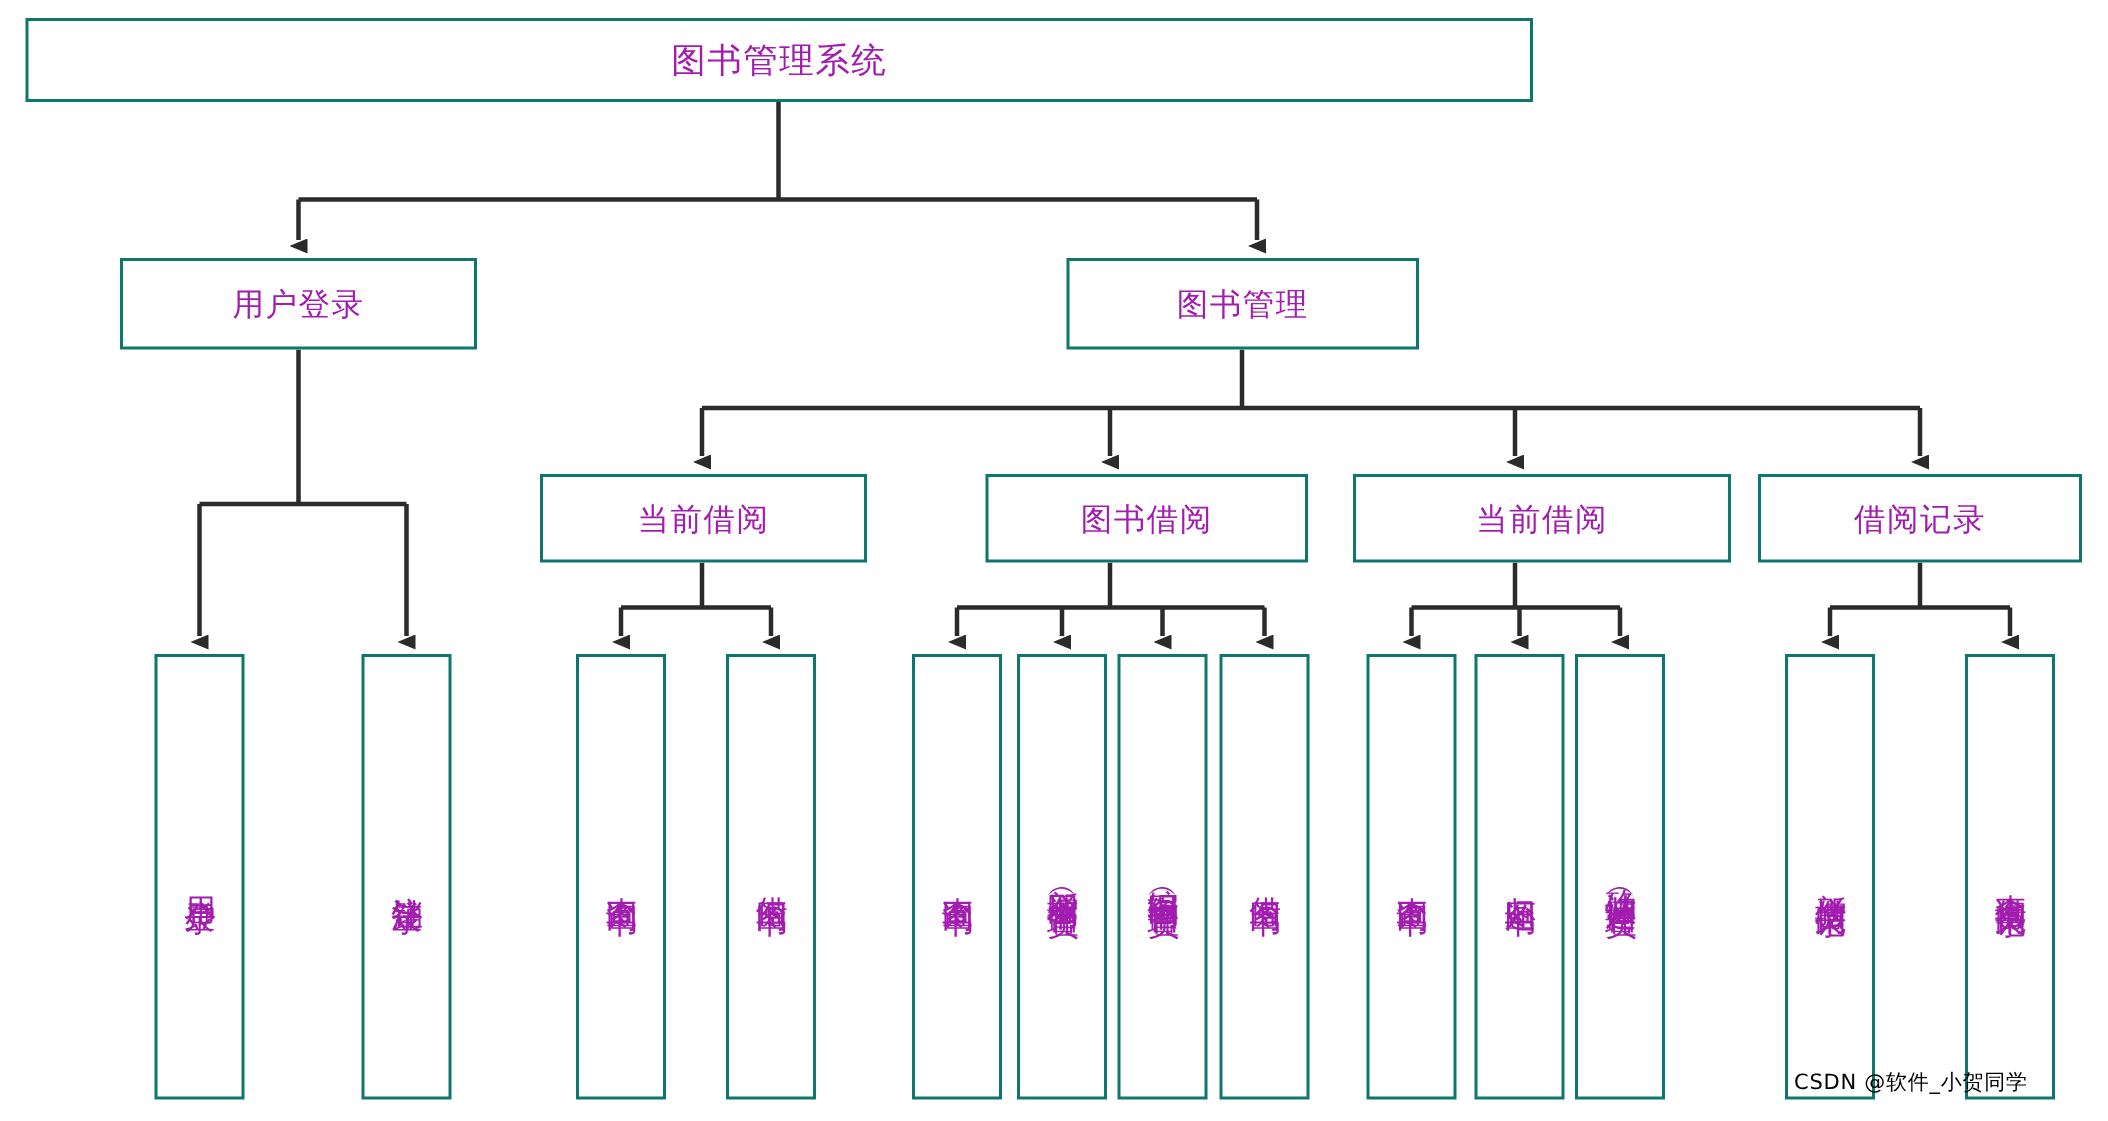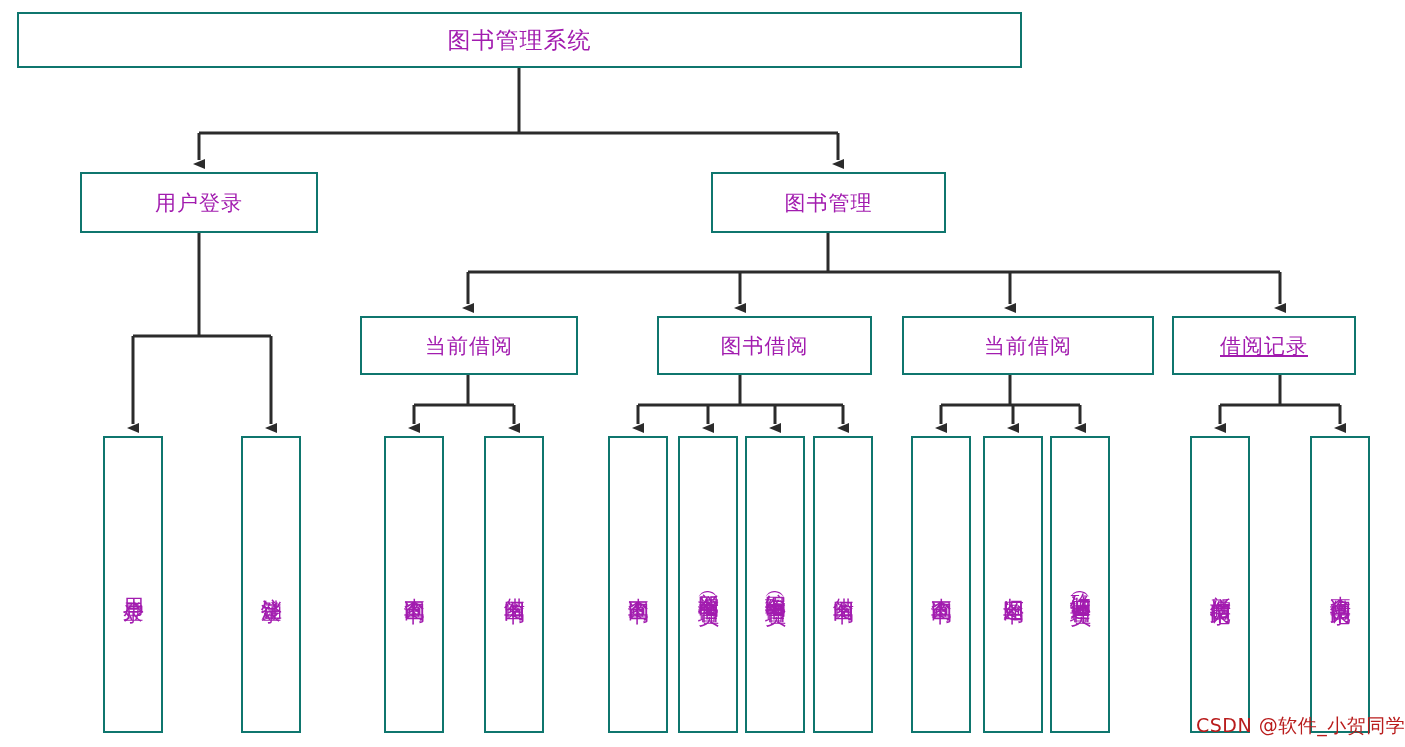--- a/index.html
+++ b/index.html
@@ -52,22 +52,22 @@
     line-height: 1.0;
     white-space: nowrap;
     display: block;
   }
   .htext {
     white-space: nowrap;
     letter-spacing: 1px;
   }
   .watermark {
     position: absolute;
-    font-size: 19px;
-    color: #b91c1c;
+    font-size: 14px;
+    color: #000000;
     white-space: nowrap;
     letter-spacing: 0.5px;
   }
 </style>
 </head>
 <body>
 
 <div id="canvas">
 
   <svg class="wires" viewBox="0 0 1405 747" xmlns="http://www.w3.org/2000/svg">
@@ -133,21 +133,21 @@
 
   <div class="node level2" style="left:360px; top:316px; width:218px; height:59px;">
     <span class="htext">当前借阅</span>
   </div>
   <div class="node level2" style="left:633px; top:316px; width:215px; height:59px;margin-left:24px;">
     <span class="htext">图书借阅</span>
   </div>
   <div class="node level2" style="left:902px; top:316px; width:252px; height:59px;">
     <span class="htext">当前借阅</span>
   </div>
-  <div class="node level2" style="left:1172px; top:316px; width:184px; height:59px;text-decoration:underline;">
+  <div class="node level2" style="left:1172px; top:316px; width:216px; height:59px;">
     <span class="htext">借阅记录</span>
   </div>
 
   <div class="node leaf" style="left:103px; top:436px; width:60px; height:297px;">
     <span class="vtext">用户登录</span>
   </div>
   <div class="node leaf" style="left:241px; top:436px; width:60px; height:297px;">
     <span class="vtext">注销登录</span>
   </div>
   <div class="node leaf" style="left:384px; top:436px; width:60px; height:297px;">

